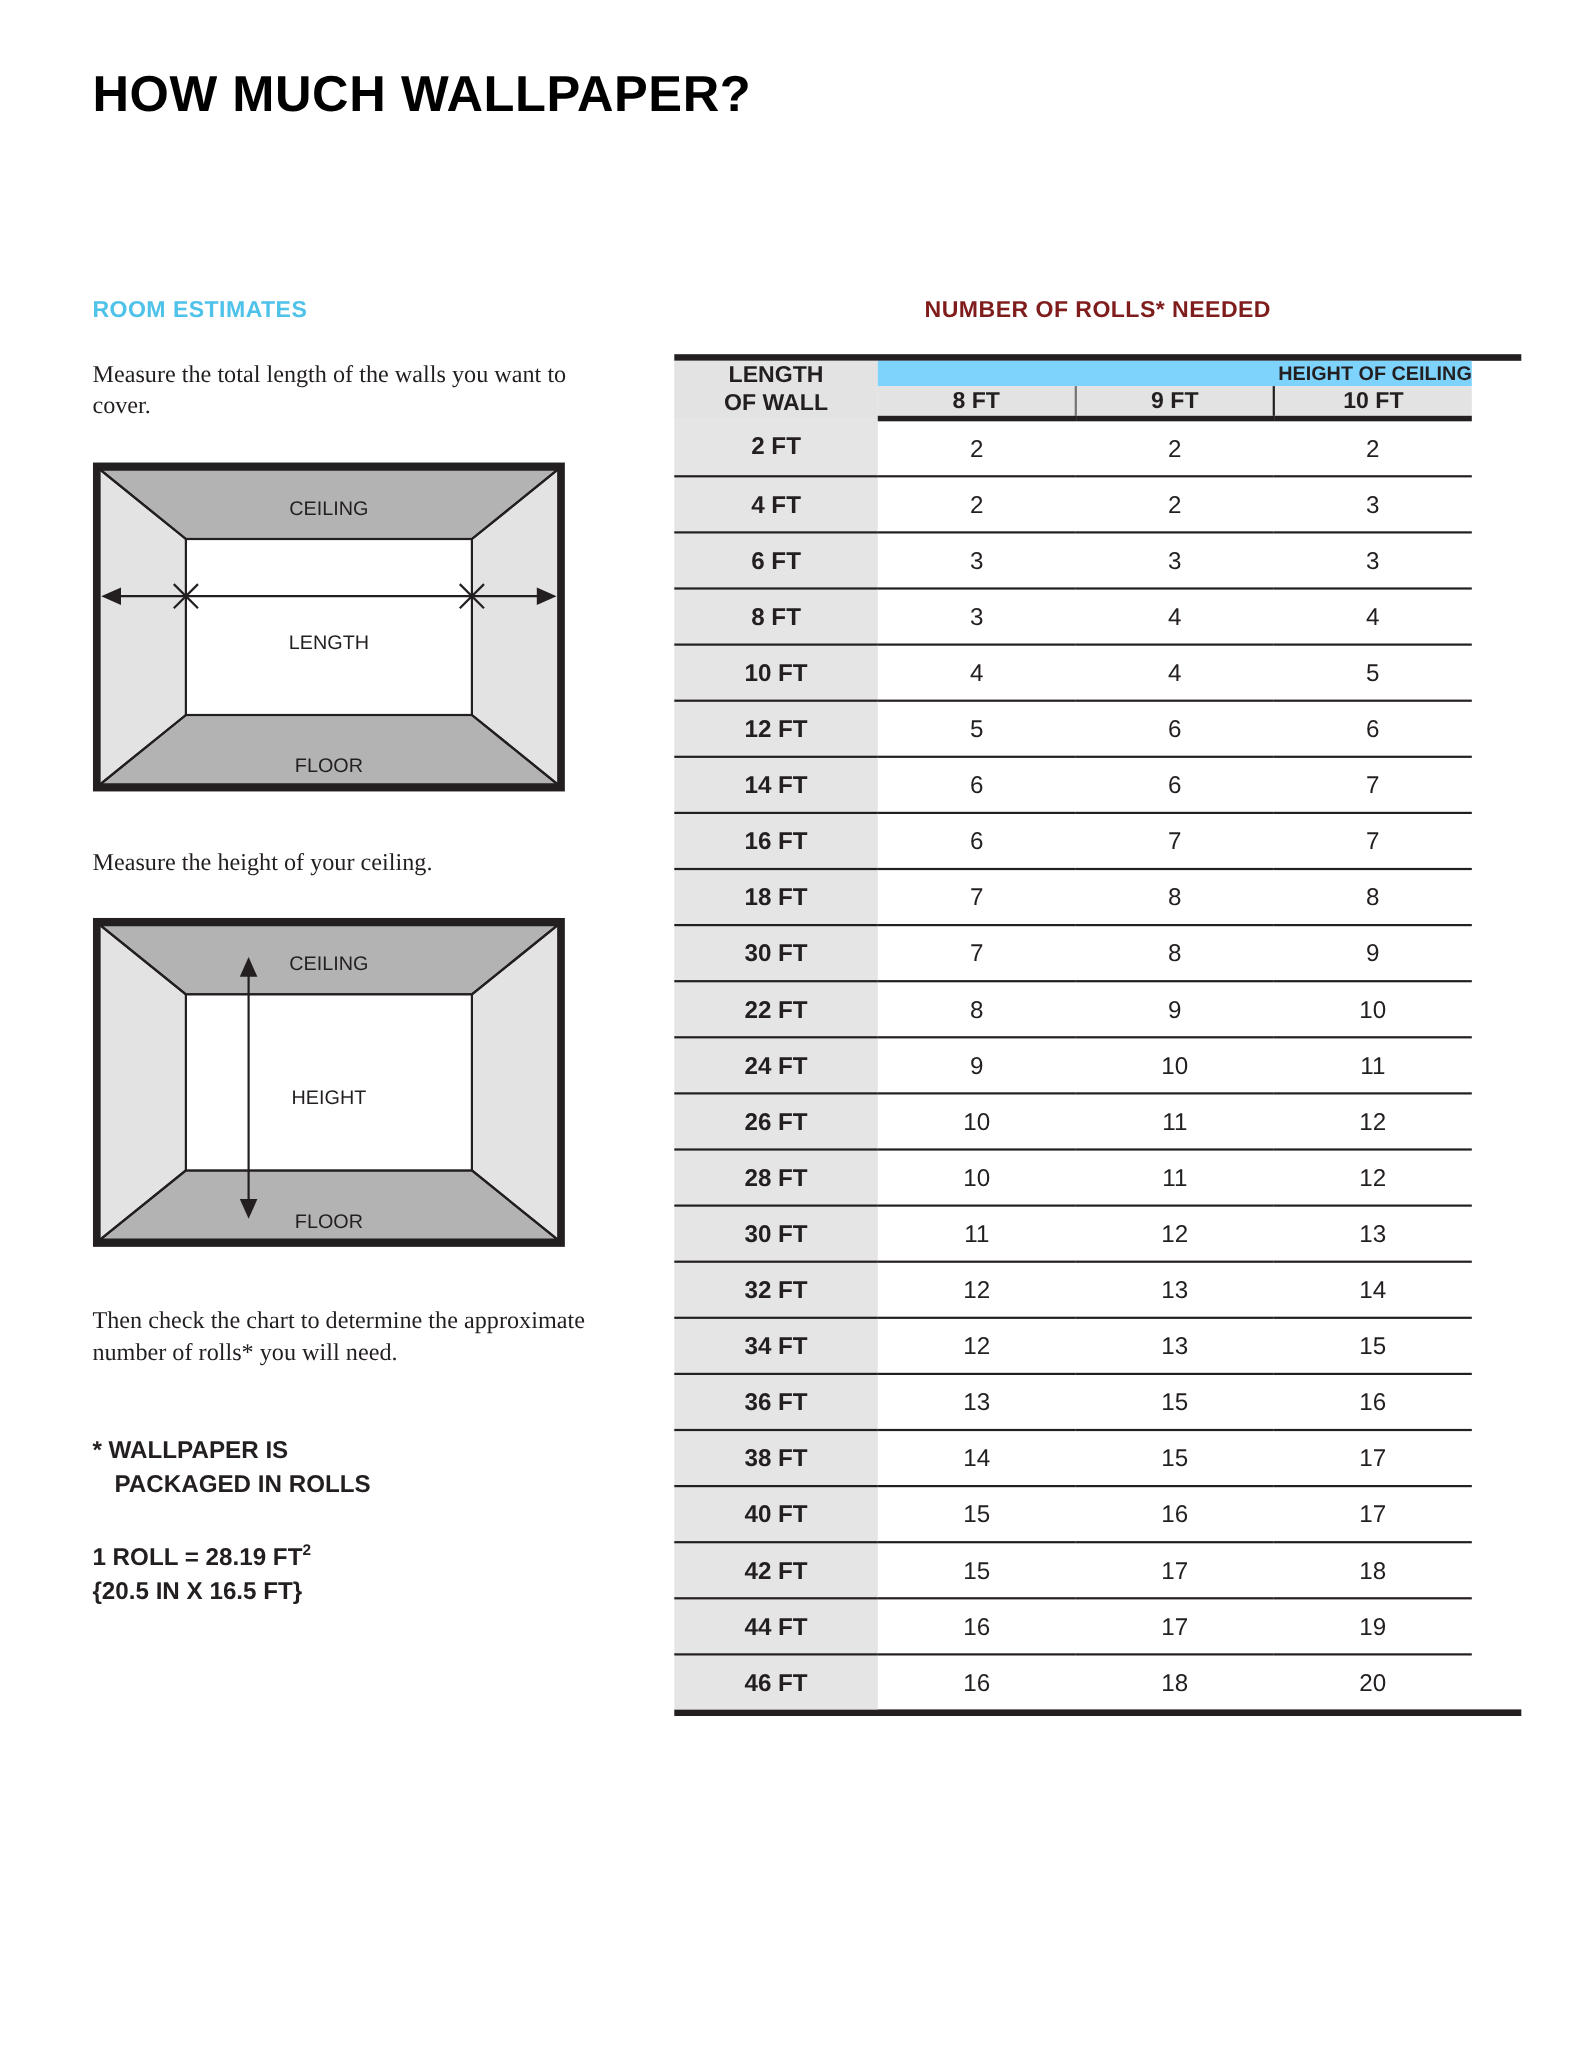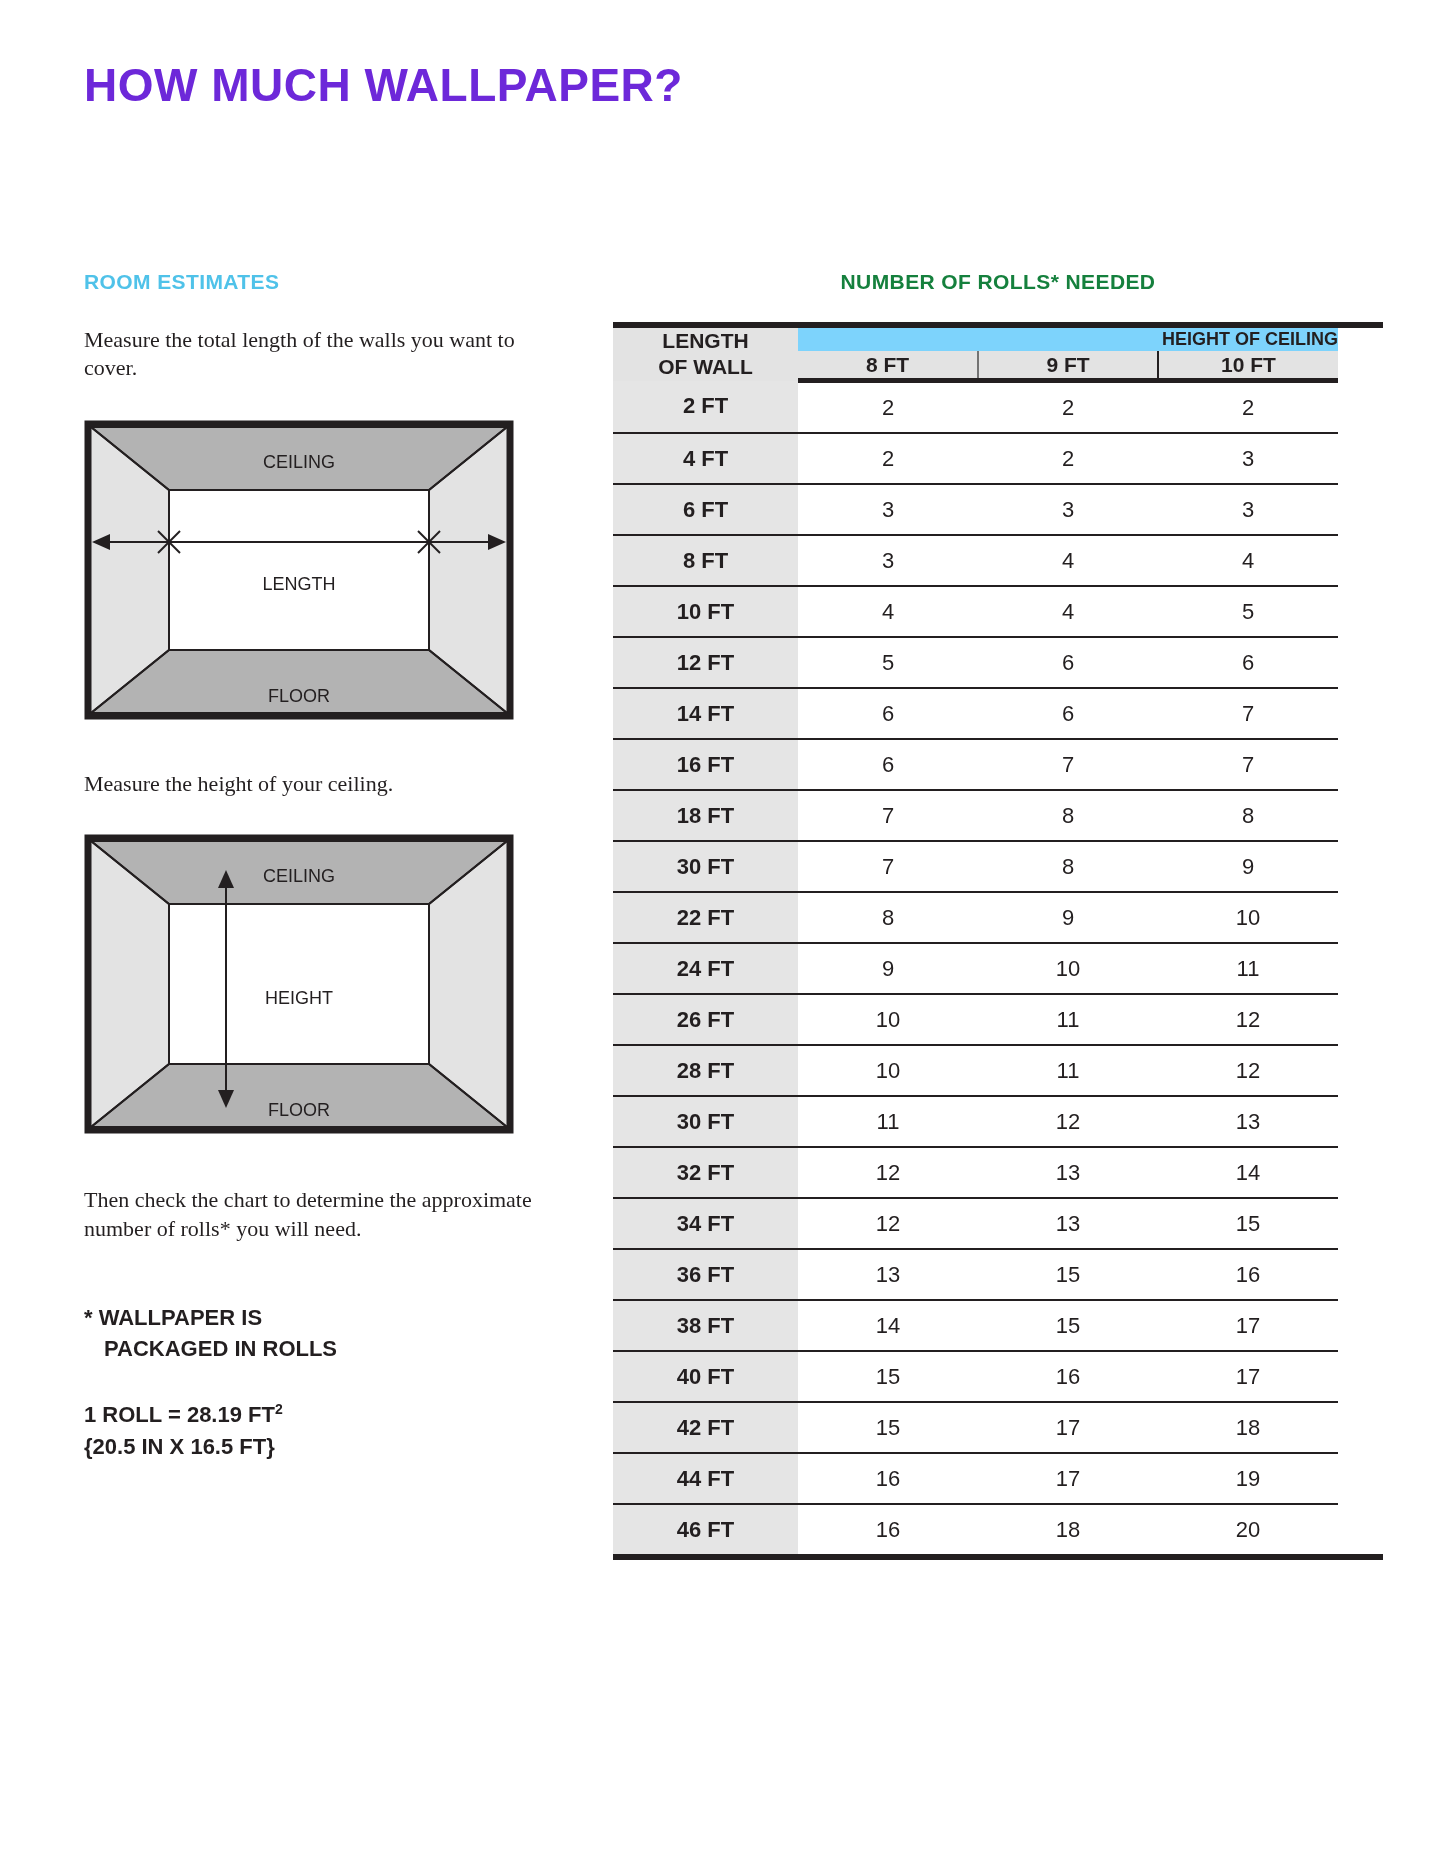--- a/index.html
+++ b/index.html
@@ -24,21 +24,21 @@
   }
 
   
   .title {
     position: absolute;
     left: 84px;
     top: 58px;
     font-size: 46px;
     font-weight: bold;
     letter-spacing: 0.5px;
-    color: #6d28d9;
+    color: #000000;
   }
 
   
   .left-col {
     position: absolute;
     left: 84px;
     top: 270px;
     width: 460px;
   }
   .section-head {
@@ -84,21 +84,21 @@
   
   .right-col {
     position: absolute;
     left: 613px;
     top: 270px;
     width: 770px;
   }
   .table-head-title {
     font-size: 21px;
     font-weight: bold;
-    color: #15803d;
+    color: #7f1d1d;
     letter-spacing: 0.4px;
     text-align: center;
     margin: 0 0 28px 0;
   }
   table.rolls {
     border-collapse: collapse;
     width: 725px;
     table-layout: fixed;
   }
   table.rolls td, table.rolls th {

